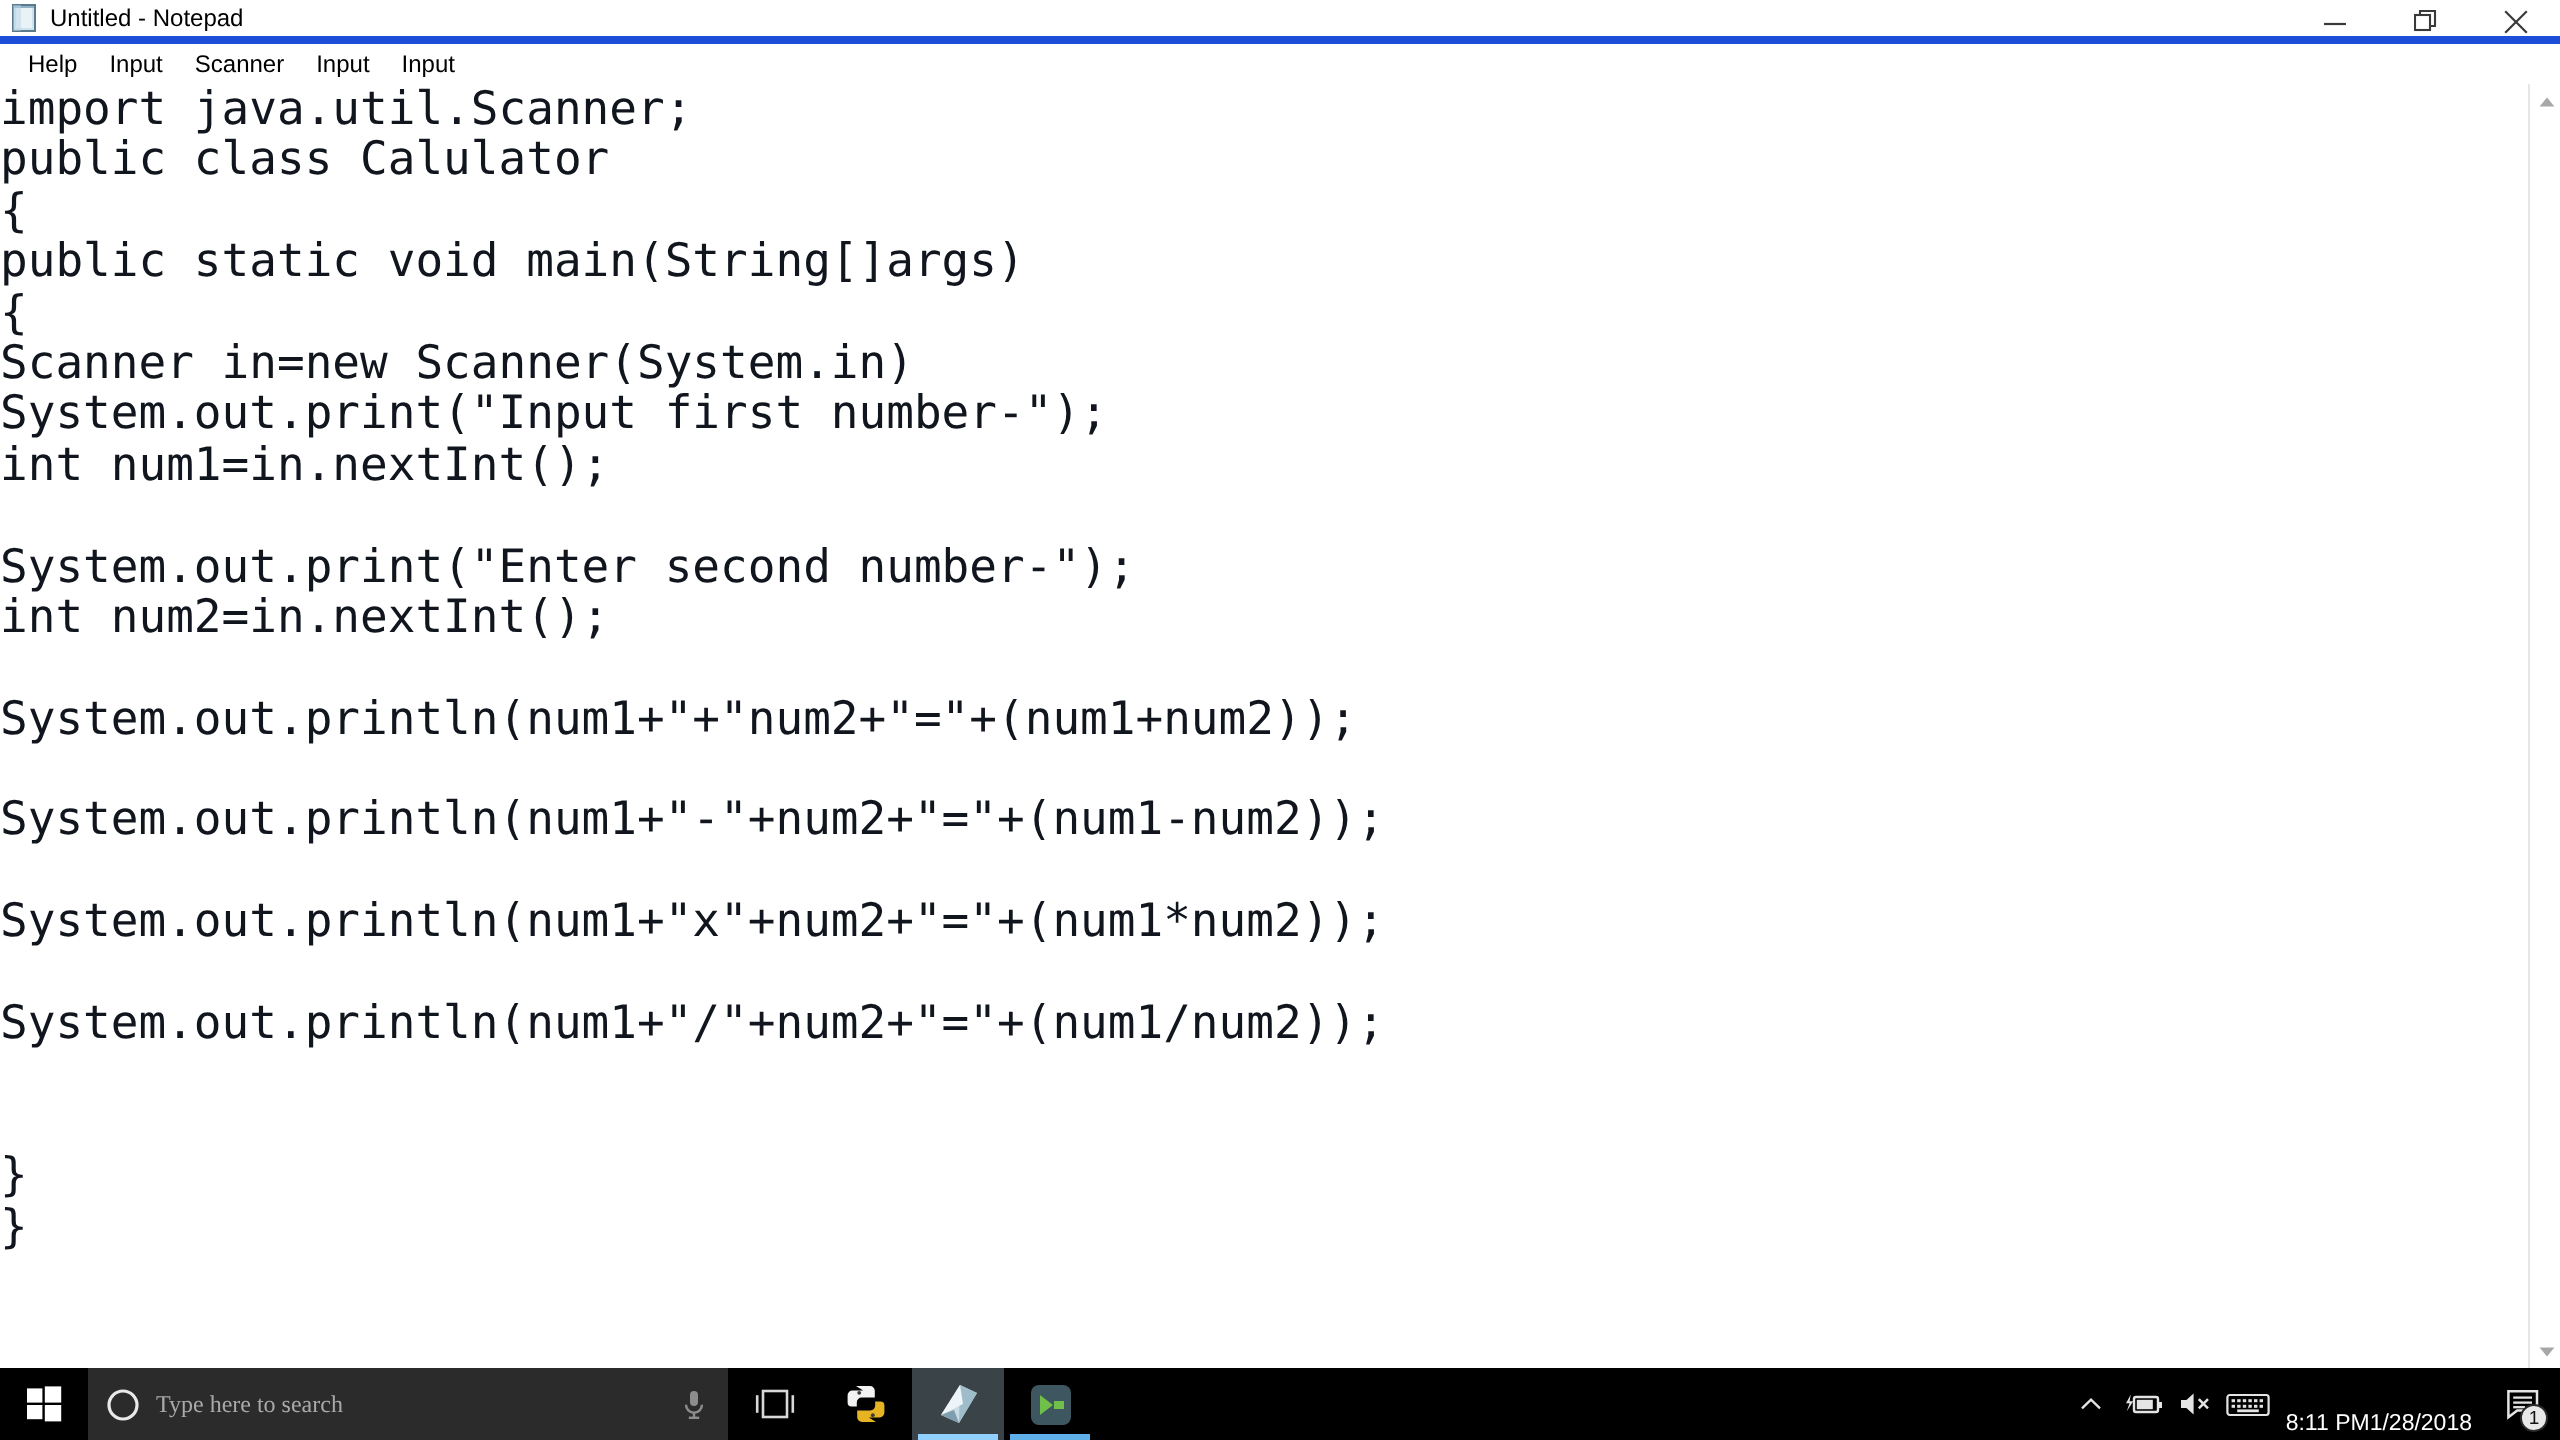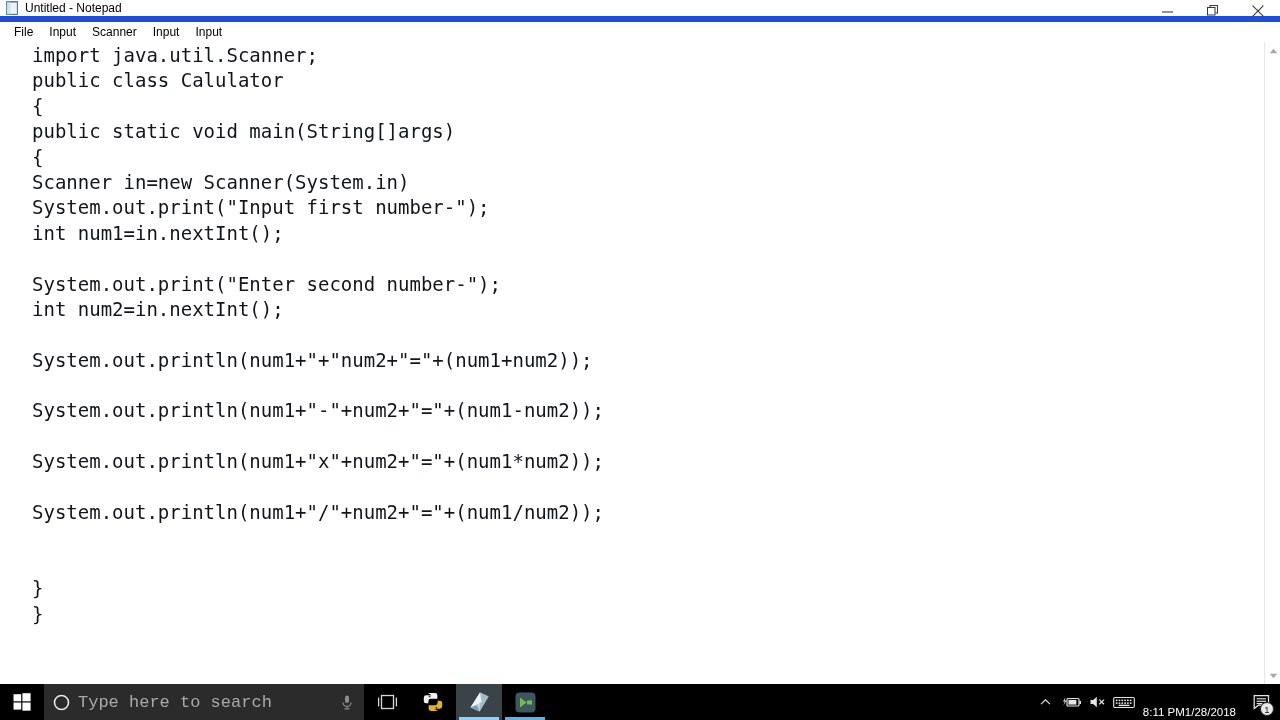--- a/index.html
+++ b/index.html
@@ -13,21 +13,21 @@
 
   
   .np-window {
     position:absolute; left:0; top:0; width:1280px; height:684px;
     background:#ffffff; display:flex; flex-direction:column;
   }
 
   
   .np-titlebar {
     height:22px; background:#ffffff; display:flex; align-items:center;
-    flex:0 0 22px; position:relative; border-bottom:6px solid #1d4ed8;
+    flex:0 0 22px; position:relative; border-bottom:4px solid #1d4ed8;
   }
   .np-icon { width:16px; height:16px; margin:0 5px 0 4px; position:relative; flex:0 0 16px; }
   .np-title {
     font-size:12px; color:#000000; white-space:nowrap;
     font-family:"Liberation Sans", sans-serif; letter-spacing:0px;
   }
   .np-winbtns { position:absolute; right:0; top:0; height:22px; display:flex; }
   .np-winbtn {
     width:45px; height:22px; display:flex; align-items:center; justify-content:center;
     background:transparent;
@@ -42,24 +42,24 @@
   .np-menuitem {
     font-size:12px; color:#000000; padding:1px 8px 2px 8px; white-space:nowrap;
     font-family:"Liberation Sans", sans-serif;
   }
 
   
   .np-body { position:relative; flex:1 1 auto; background:#ffffff; overflow:hidden; }
   .np-text {
     position:absolute; left:0; top:0; right:16px;
     font-family:"DejaVu Sans Mono", monospace;
-    font-size:19px; line-height:25.4px;
+    font-size:23px; line-height:25.4px;
     color:#11161e; white-space:pre;
     letter-spacing:0px;
-    padding-left:0px; padding-top:1px;margin-left:32px;
+    padding-left:0px; padding-top:1px;
   }
   .np-line { height:25.4px; }
 
   
   .np-scrollbar {
     position:absolute; right:0; top:0; width:16px; bottom:0;
     background:#ffffff; border-left:1px solid #e6e6e6;
   }
   .np-sb-arrow {
     position:absolute; left:0; width:16px; height:17px;
@@ -77,21 +77,21 @@
   .tb-start {
     width:44px; height:36px; display:flex; align-items:center; justify-content:center;
     background:#000000; flex:0 0 44px;
   }
   .tb-search {
     width:320px; flex:0 0 320px; height:36px; background:#2b2b2b;
     display:flex; align-items:center; position:relative;
   }
   .tb-cortana { width:34px; display:flex; align-items:center; justify-content:center; flex:0 0 34px; }
   .tb-search-text {
-    font-size:17px; color:#a9a9a9; font-family:Liberation Mono, monospace;
+    font-size:12px; color:#a9a9a9; font-family:Liberation Serif, serif;
     flex:1 1 auto; white-space:nowrap;
   }
   .tb-mic { width:34px; display:flex; align-items:center; justify-content:center; flex:0 0 34px; }
 
   .tb-taskview {
     width:46px; flex:0 0 46px; display:flex; align-items:center; justify-content:center;
     background:#000000;
   }
   .tb-apps { display:flex; align-items:stretch; }
   .tb-app {
@@ -155,21 +155,21 @@
         <div class="np-winbtn">
           <svg width="12" height="12" viewBox="0 0 12 12">
             <line x1="0.6" y1="0.6" x2="11.4" y2="11.4" stroke="#3a3a3a" stroke-width="1.1"></line>
             <line x1="11.4" y1="0.6" x2="0.6" y2="11.4" stroke="#3a3a3a" stroke-width="1.1"></line>
           </svg>
         </div>
       </div>
     </div>
 
     <div class="np-menubar">
-      <div class="np-menuitem">File</div>
+      <div class="np-menuitem">Help</div>
       <div class="np-menuitem">Input</div>
       <div class="np-menuitem">Scanner</div>
       <div class="np-menuitem">Input</div>
       <div class="np-menuitem">Input</div>
     </div>
 
     <div class="np-body">
       <div class="np-text" id="editor-text" style="color: rgb(17, 22, 30);"><div class="np-line">import java.util.Scanner;</div><div class="np-line">public class Calulator</div><div class="np-line">{</div><div class="np-line">public static void main(String[]args)</div><div class="np-line">{</div><div class="np-line">Scanner in=new Scanner(System.in)</div><div class="np-line">System.out.print("Input first number-");</div><div class="np-line">int num1=in.nextInt();</div><div class="np-line">&nbsp;</div><div class="np-line">System.out.print("Enter second number-");</div><div class="np-line">int num2=in.nextInt();</div><div class="np-line">&nbsp;</div><div class="np-line">System.out.println(num1+"+"num2+"="+(num1+num2));</div><div class="np-line">&nbsp;</div><div class="np-line">System.out.println(num1+"-"+num2+"="+(num1-num2));</div><div class="np-line">&nbsp;</div><div class="np-line">System.out.println(num1+"x"+num2+"="+(num1*num2));</div><div class="np-line">&nbsp;</div><div class="np-line">System.out.println(num1+"/"+num2+"="+(num1/num2));</div><div class="np-line">&nbsp;</div><div class="np-line">&nbsp;</div><div class="np-line">}</div><div class="np-line">}</div></div>
 
       <div class="np-scrollbar">

